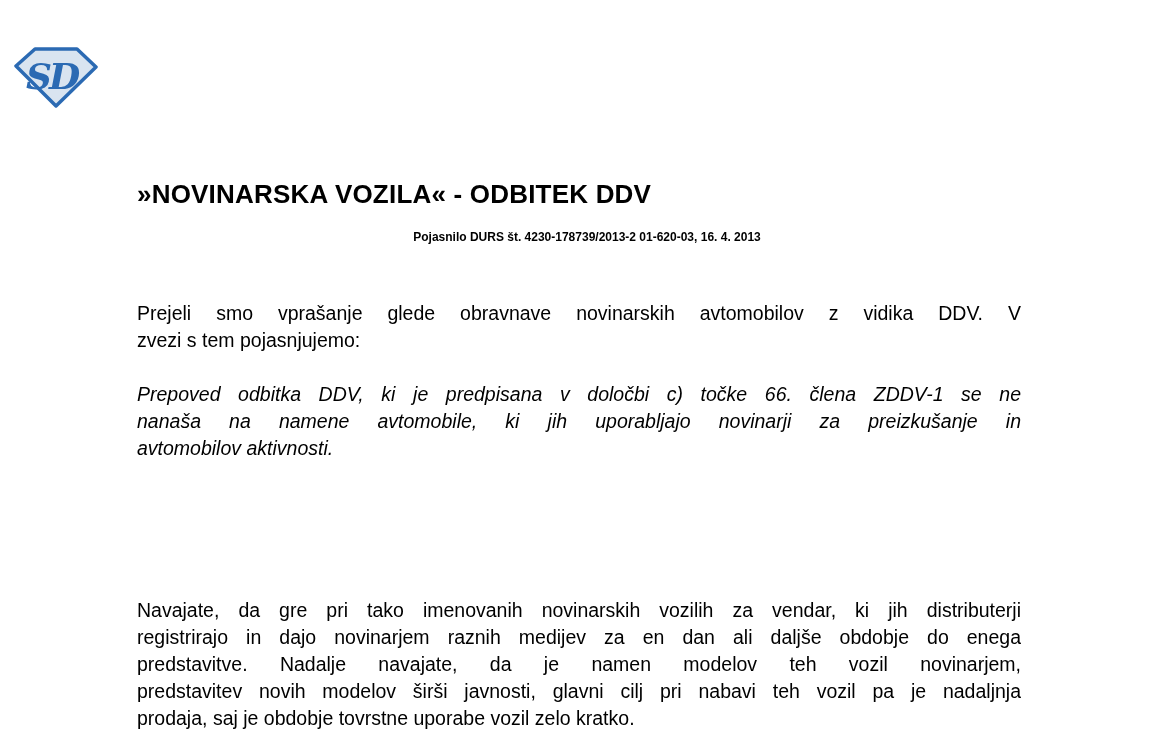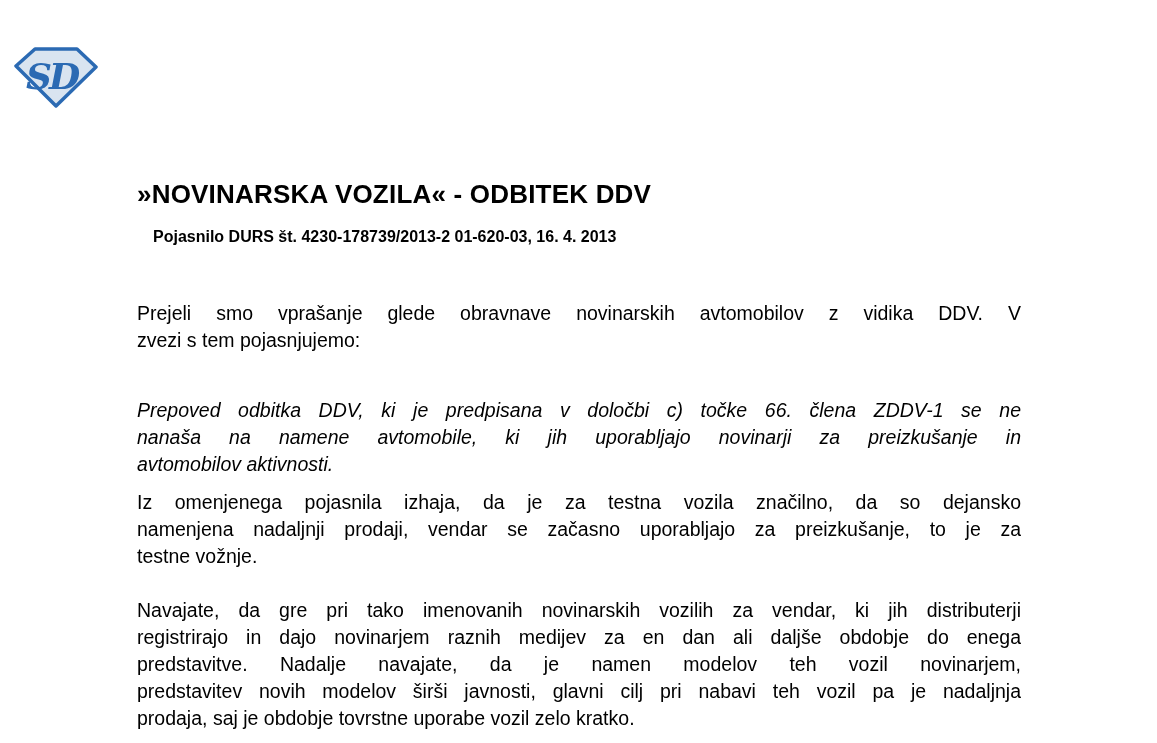--- a/index.html
+++ b/index.html
@@ -26,41 +26,42 @@
     top:163px; left:0; width:100%;
     text-align:left;
     font-weight:700;
     font-size:26px;
     line-height:30px;
     letter-spacing:0.2px;
     margin-top:16px;
   }
   .subtitle {
     position:absolute;
-    top:225px; left:16px; width:100%;
+    top:225px; left:8px; width:100%;
     font-weight:700;
-    font-size:16px;
+    font-size:12px;
     line-height:24px;
+    text-align:center;
   }
   .para {
     position:absolute;
     left:0; width:100%;
     font-size:19.5px;
     line-height:27px;
   }
   .para .ln {
     height:27px;
     overflow:hidden;
     text-align:justify;
     text-align-last:justify;
   }
   .para .ln.last {
     text-align-last:left;
   }
-  .para.italic { font-style:italic;margin-top:16px; }
+  .para.italic { font-style:italic; }
   .p-intro { top:300px; }
   .p-quote { top:381px; }
   .p-expl  { top:489px; }
   .p-desc  { top:597px; }
 </style>
 </head>
 <body>
 
 <div class="logo">
   <svg viewBox="0 0 84 62" width="84" height="62">
@@ -78,25 +79,20 @@
       <div class="ln">Prejeli smo vprašanje glede obravnave novinarskih avtomobilov z vidika DDV. V</div>
       <div class="ln last">zvezi s tem pojasnjujemo:</div>
     </div>
 
   <div class="para italic p-quote">
       <div class="ln">Prepoved odbitka DDV, ki je predpisana v določbi c) točke 66. člena ZDDV-1 se ne</div>
       <div class="ln">nanaša na namene avtomobile, ki jih uporabljajo novinarji za preizkušanje in</div>
       <div class="ln last">avtomobilov aktivnosti.</div>
     </div>
 
-  <div class="para p-expl">
-      <div class="ln">Iz omenjenega pojasnila izhaja, da je za testna vozila značilno, da so dejansko</div>
-      <div class="ln">namenjena nadaljnji prodaji, vendar se začasno uporabljajo za preizkušanje, to je za</div>
-      <div class="ln last">testne vožnje.</div>
-    </div>
 
   <div class="para p-desc">
       <div class="ln">Navajate, da gre pri tako imenovanih novinarskih vozilih za vendar, ki jih distributerji</div>
       <div class="ln">registrirajo in dajo novinarjem raznih medijev za en dan ali daljše obdobje do enega</div>
       <div class="ln">predstavitve. Nadalje navajate, da je namen modelov teh vozil novinarjem,</div>
       <div class="ln">predstavitev novih modelov širši javnosti, glavni cilj pri nabavi teh vozil pa je nadaljnja</div>
       <div class="ln last">prodaja, saj je obdobje tovrstne uporabe vozil zelo kratko.</div>
     </div>
 </div>
 

